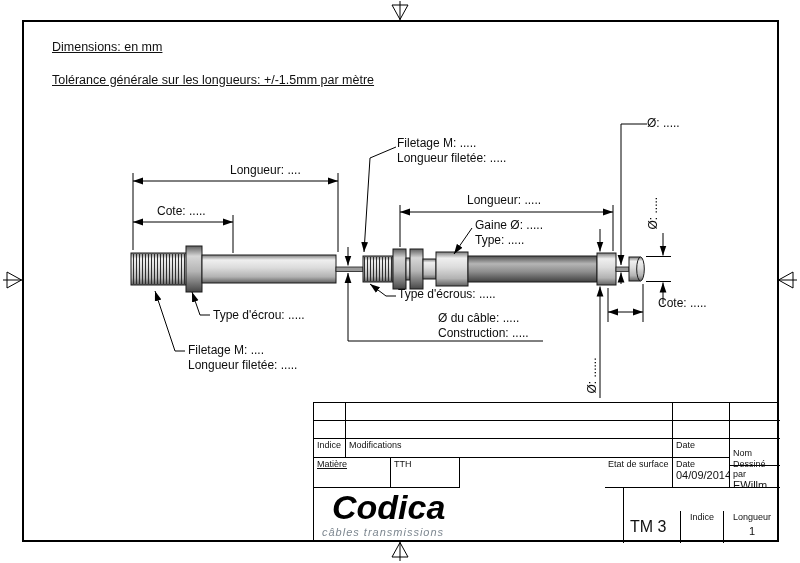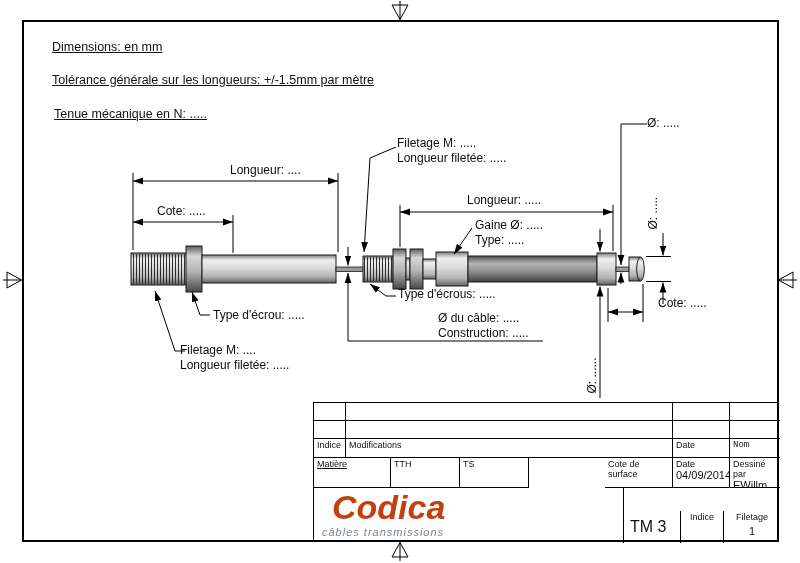--- a/index.html
+++ b/index.html
@@ -18,33 +18,32 @@
         padding:1px 3px;overflow:hidden;}
   .cell.noR{border-right:none;}
   .hdr{font-size:9px;}
   .val{font-size:11px;}
   .title-cell{font-size:13px;display:flex;align-items:center;justify-content:center;}
   .ref-cell{font-size:16px;display:flex;align-items:center;padding-left:6px;}
   .feuille-val{text-align:center;font-size:11px;margin-top:3px;}
   .indice-hd{text-align:center;}
   .logo-cell{position:absolute;border-right:1px solid #000;box-sizing:border-box;}
   .logo-main{position:absolute;left:18px;top:0px;font-size:34px;font-weight:bold;font-style:italic;
-             color:#c2410c;letter-spacing:0px;}
+             color:#000000;letter-spacing:0px;}
   .logo-sub{position:absolute;left:8px;top:38px;font-size:11px;font-style:italic;color:#7d8790;
             letter-spacing:1px;}
 </style>
 </head>
 <body>
 
 <div class="page">
   <div class="frame"></div>
 
   <div class="note" style="left:52px;top:40px;">Dimensions: en mm</div>
   <div class="note" style="left:52px;top:73px;">Tolérance générale sur les longueurs: +/-1.5mm par mètre</div>
-  <div class="note" style="left:54px;top:107px;">Tenue mécanique en N: .....</div>
 
   <svg class="draw" width="800" height="563">
     <defs>
       <linearGradient id="metalLight" x1="0" y1="0" x2="0" y2="1">
         <stop offset="0" stop-color="#7d7d7d"></stop>
           <stop offset="0.18" stop-color="#efefef"></stop>
         <stop offset="0.45" stop-color="#dcdcdc"></stop>
           <stop offset="0.78" stop-color="#b2b2b2"></stop>
         <stop offset="1" stop-color="#5f5f5f"></stop>
       </linearGradient>
@@ -165,21 +164,21 @@
   <div class="lbl" style="left:475px;top:218px;">
     <div>Gaine Ø: .....</div>
     <div>Type: .....</div>
   </div>
   <div class="lbl" style="left:398px;top:287px;">Type d'écrous: .....</div>
   <div class="lbl" style="left:438px;top:311px;">
     <div>Ø du câble: .....</div>
     <div>Construction: .....</div>
   </div>
   <div class="lbl" style="left:213px;top:308px;">Type d'écrou: .....</div>
-  <div class="lbl" style="left:180px;top:343px;">
+  <div class="lbl" style="left:188px;top:343px;">
     <div>Filetage M: ....</div>
     <div>Longueur filetée: .....</div>
   </div>
   <div class="lbl" style="left:647px;top:116px;">Ø: .....</div>
   <div class="lbl rot" style="left:630px;top:199px;width:46px;">Ø: .....</div>
   <div class="lbl rot" style="left:566px;top:360px;width:52px;">Ø: ......</div>
   <div class="lbl" style="left:658px;top:296px;">Cote: .....</div>
 
   <div class="tb">
 
@@ -188,41 +187,40 @@
     <div class="cell" style="left:359px;top:0;width:57px;height:18px;"></div>
     <div class="cell noR" style="left:416px;top:0;width:50px;height:18px;"></div>
     <div class="cell" style="left:0;top:18px;width:32px;height:18px;"></div>
     <div class="cell" style="left:32px;top:18px;width:327px;height:18px;"></div>
     <div class="cell" style="left:359px;top:18px;width:57px;height:18px;"></div>
     <div class="cell noR" style="left:416px;top:18px;width:50px;height:18px;"></div>
 
     <div class="cell hdr" style="left:0;top:36px;width:32px;height:19px;">Indice</div>
     <div class="cell hdr" style="left:32px;top:36px;width:327px;height:19px;">Modifications</div>
     <div class="cell hdr" style="left:359px;top:36px;width:57px;height:19px;">Date</div>
-    <div class="cell hdr noR" style="left:416px;top:36px;width:50px;height:19px;font-family:Liberation Mono, monospace;">Nom</div>
+    <div class="cell hdr noR" style="left:416px;top:44px;width:50px;height:19px;">Nom</div>
 
     <div class="cell hdr" style="left:0;top:55px;width:77px;height:30px;text-decoration:underline;">Matière</div>
     <div class="cell hdr" style="left:77px;top:55px;width:69px;height:30px;">TTH</div>
-    <div class="cell hdr" style="left:146px;top:55px;width:69px;height:30px;">TS</div>
-    <div class="cell hdr" style="left:291px;top:55px;width:68px;height:30px;">Cote de surface</div>
+    <div class="cell hdr" style="left:291px;top:55px;width:68px;height:30px;">Etat de surface</div>
     <div class="cell hdr" style="left:359px;top:55px;width:57px;height:30px;">
       <div>Date</div>
       <div class="val">04/09/2014</div>
     </div>
     <div class="cell hdr noR" style="left:416px;top:55px;width:50px;height:30px;">
       <div>Dessiné par</div>
       <div class="val">EWillm</div>
     </div>
 
     <div class="logo-cell" style="left:0;top:85px;width:310px;height:55px;">
       <div class="logo-main">Codica</div>
       <div class="logo-sub">câbles transmissions</div>
     </div>
     <div class="cell ref-cell" style="left:310px;top:108px;width:57px;height:32px;border-bottom:none;">TM 3</div>
     <div class="cell hdr" style="left:367px;top:108px;width:43px;height:32px;border-bottom:none;">
       <div class="indice-hd">Indice</div>
     </div>
     <div class="cell hdr noR" style="left:410px;top:108px;width:56px;height:32px;border-bottom:none;">
-      <div class="indice-hd">Filetage</div>
+      <div class="indice-hd">Longueur</div>
       <div class="feuille-val">1</div>
     </div>
   </div>
 </div>
 
 </body></html>

